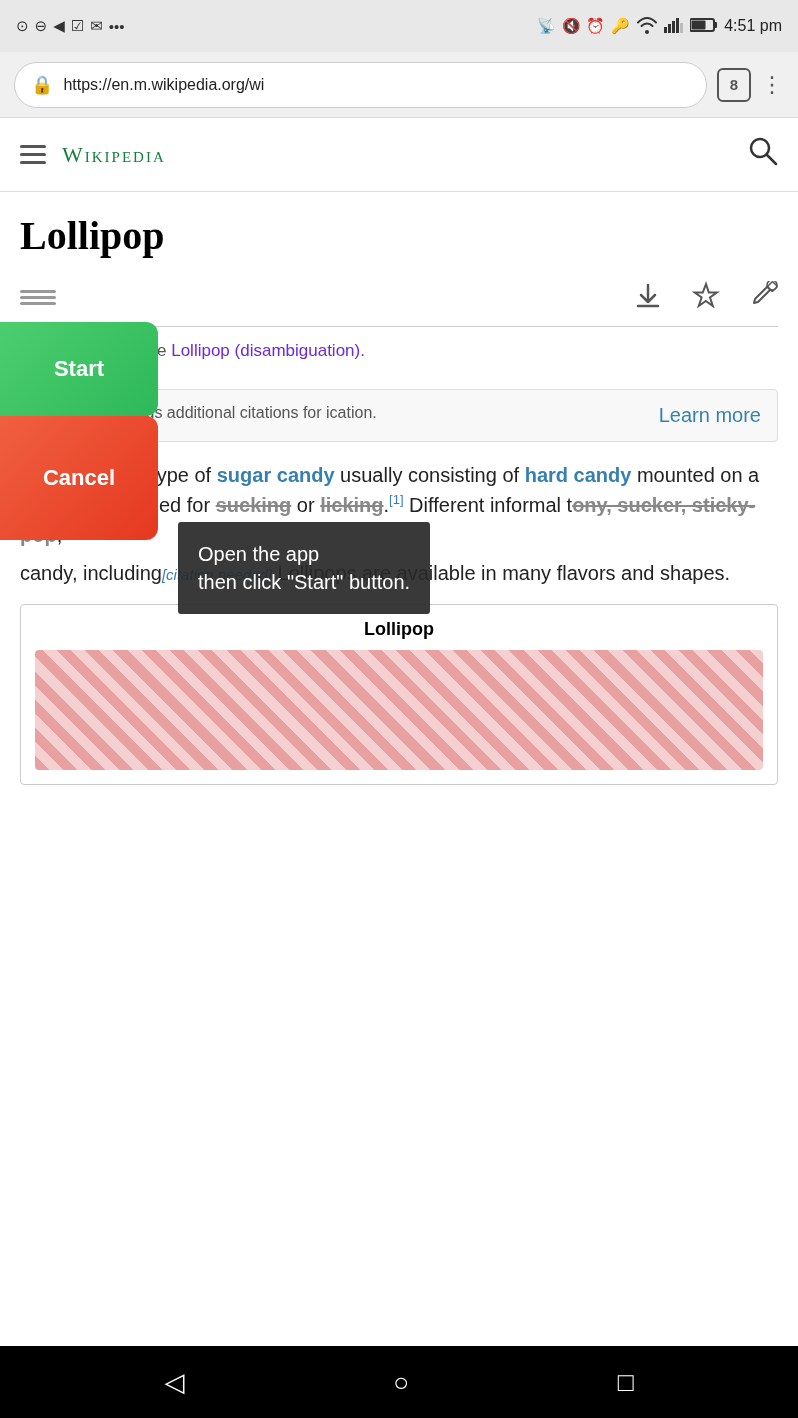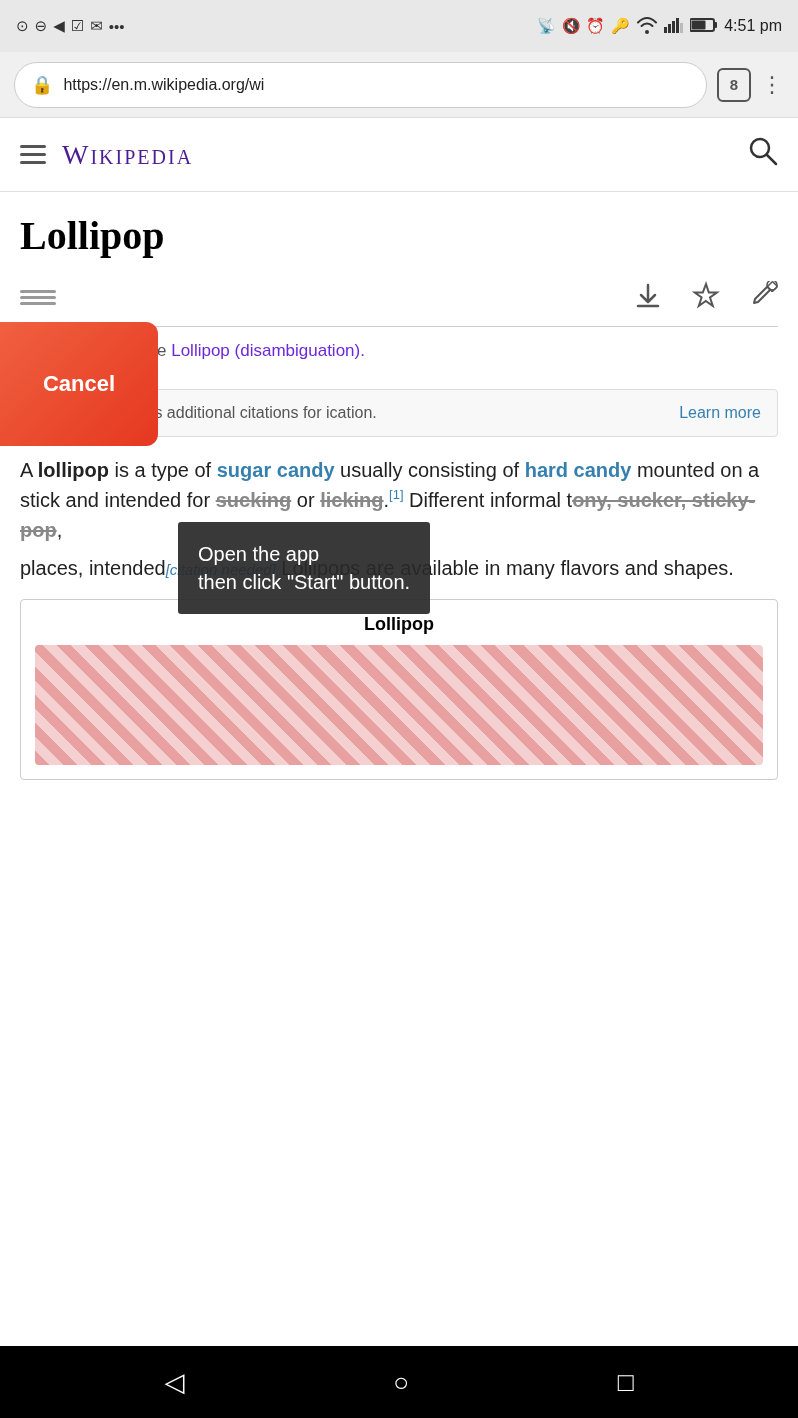--- a/index.html
+++ b/index.html
@@ -114,24 +114,24 @@
     }
     .hamburger span {
       display: block;
       width: 26px;
       height: 3px;
       background: #555;
       border-radius: 2px;
     }
     .wiki-logo {
       font-family: 'Linux Libertine', Georgia, serif;
-      font-size: 28px;
+      font-size: 22px;
       font-variant: small-caps;
       letter-spacing: 2px;
-      color: #4c1d95;
+      color: #15803d;
       font-weight: normal;
     }
     .wiki-search-icon {
       font-size: 28px;
       color: #333;
       cursor: pointer;
     }
 
     
     .page-content {
@@ -205,21 +205,21 @@
       align-items: flex-start;
     }
     .citation-text {
       font-size: 16px;
       color: #555;
       flex: 1;
     }
     .learn-more-link {
       color: #3680b0;
       text-decoration: none;
-      font-size: 16px;
+      font-size: 20px;
       white-space: nowrap;
       margin-left: 10px;
     }
 
     
     .article-text {
       font-size: 20px;
       line-height: 1.5;
       color: #222;
       margin-bottom: 16px;
@@ -419,20 +419,21 @@
     <svg width="30" height="30" viewBox="0 0 30 30" fill="none">
       <circle cx="12" cy="12" r="9" stroke="#333" stroke-width="2.5"></circle>
       <line x1="19" y1="19" x2="28" y2="28" stroke="#333" stroke-width="2.5" stroke-linecap="round"></line>
     </svg>
   </span>
 </div>
 
 <div class="page-content">
 
   <div class="float-buttons">
+    <button class="btn-start">Start</button>
     <button class="btn-cancel">Cancel</button>
   </div>
 
   <div class="tooltip">
     <div>Open the app</div>
     <div>then click "Start" button.</div>
   </div>
 
   <h1 class="page-title">Lollipop</h1>
 
@@ -474,21 +475,21 @@
   <div class="citation-notice">
     <span class="citation-text">This <span>article needs additional citations for ication.</span></span>
     <a href="#" class="learn-more-link">Learn more</a>
   </div>
 
   <div class="article-text">
     <p>
       <span>A </span><strong>lollipop</strong><span> is a type of </span><a href="#">sugar candy</a><span> usually consisting of </span><a href="#">hard candy</a><span> mounted on a stick and intended for </span><a href="#"><span style="text-decoration: line-through; color: #888;">sucking</span></a><span> or </span><a href="#"><span style="text-decoration: line-through; color: #888;">licking</span></a><span>.</span><sup>[1]</sup><span> Different informal t</span><a href="#"><span style="text-decoration: line-through; color: #888;">ony, sucker, sticky-pop</span></a>,
     </p>
     <p style="margin-top: 8px;">
-      <span>places, intended</span><span class="citation-needed">[citation needed]</span><span> Lollipops are available in many flavors and shapes.</span>
+      <span>candy, including</span><span class="citation-needed">[citation needed]</span><span> Lollipops are available in many flavors and shapes.</span>
     </p>
   </div>
 
   <div class="info-box">
     <div class="info-box-title">Lollipop</div>
     <div class="info-box-image-placeholder">
       <div class="candy-visual"></div>
     </div>
   </div>
 

